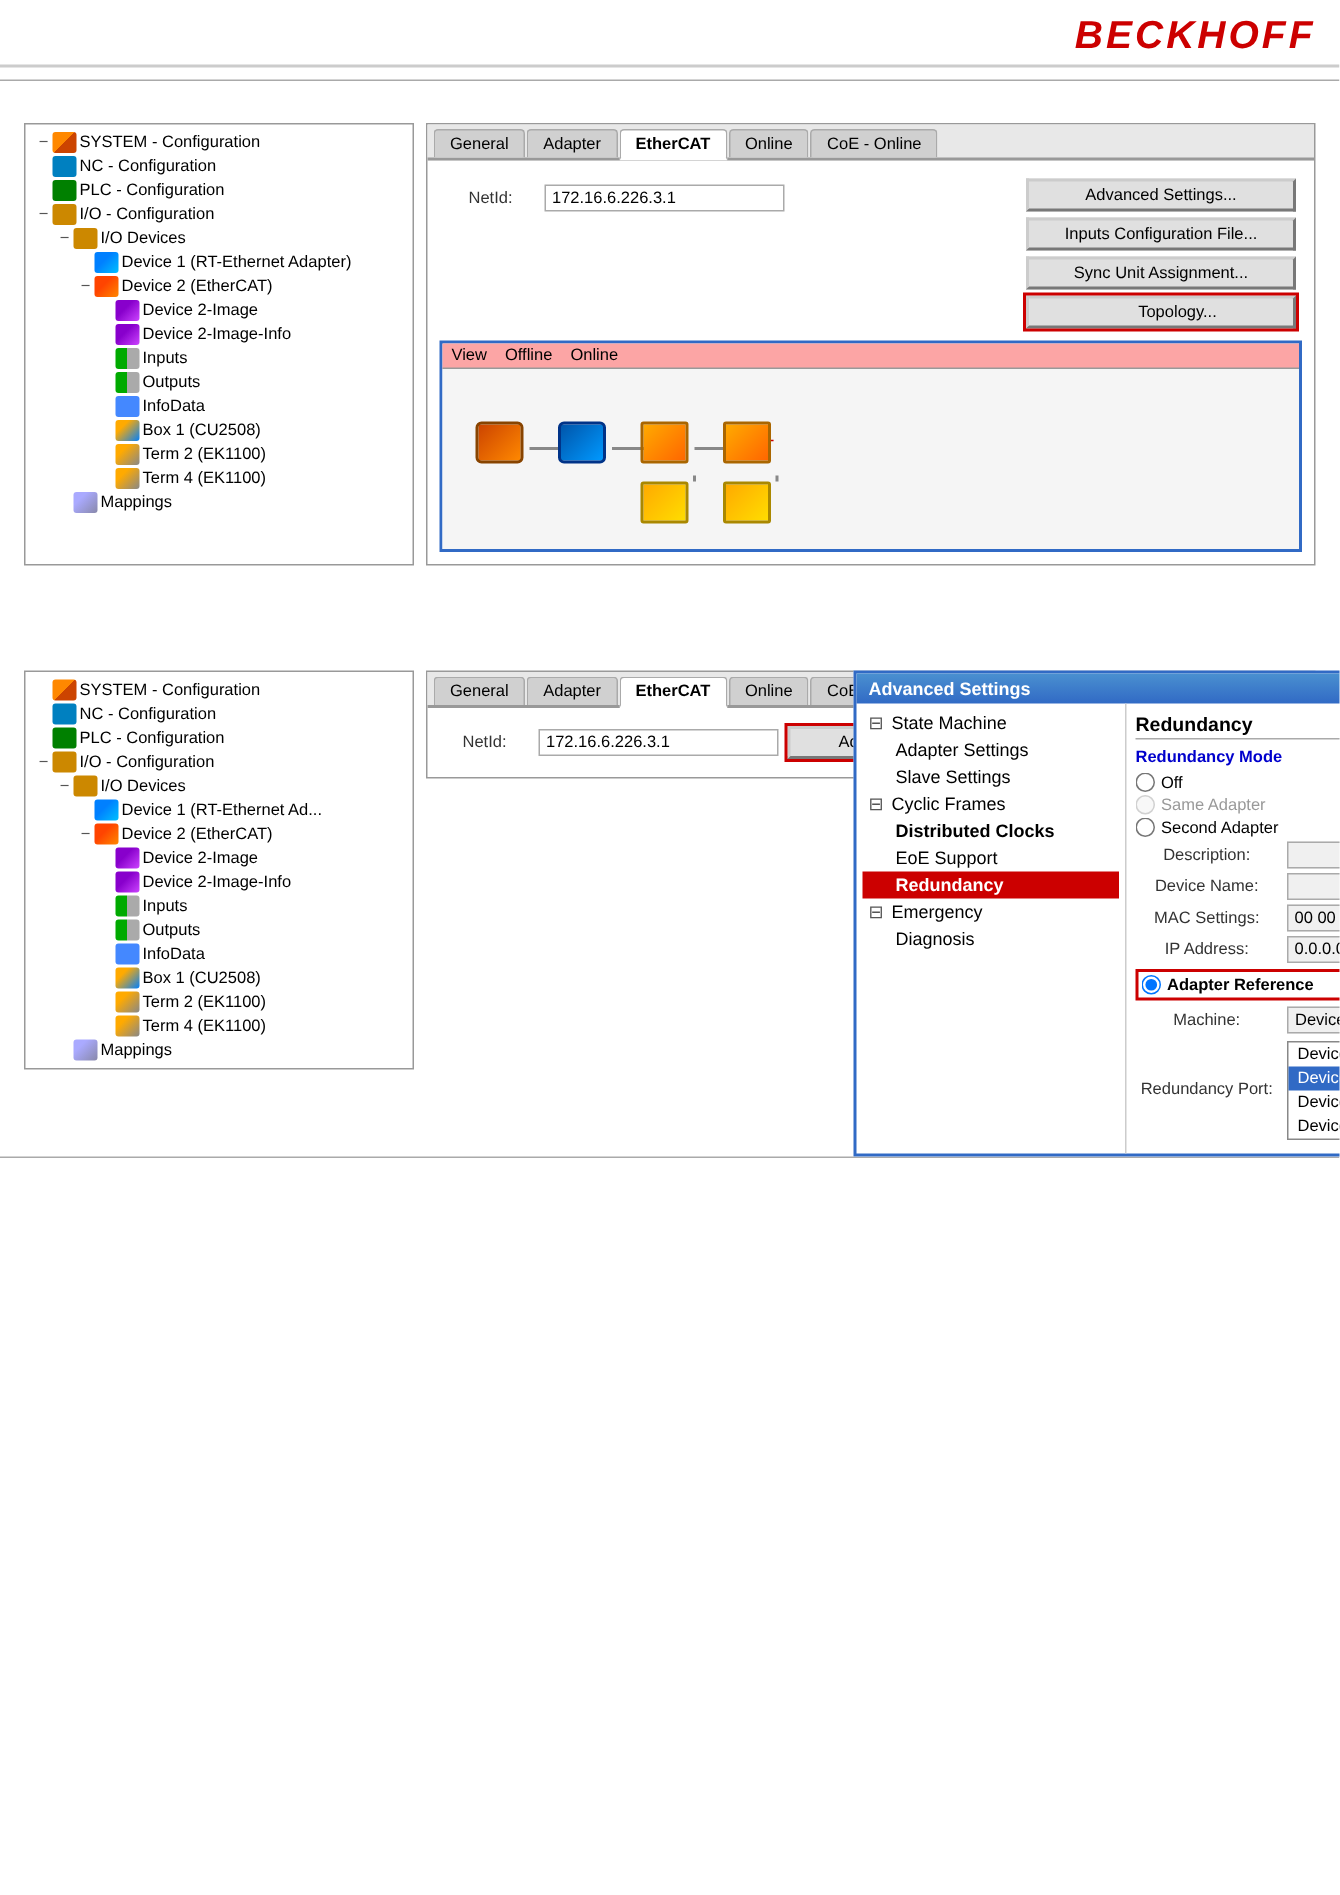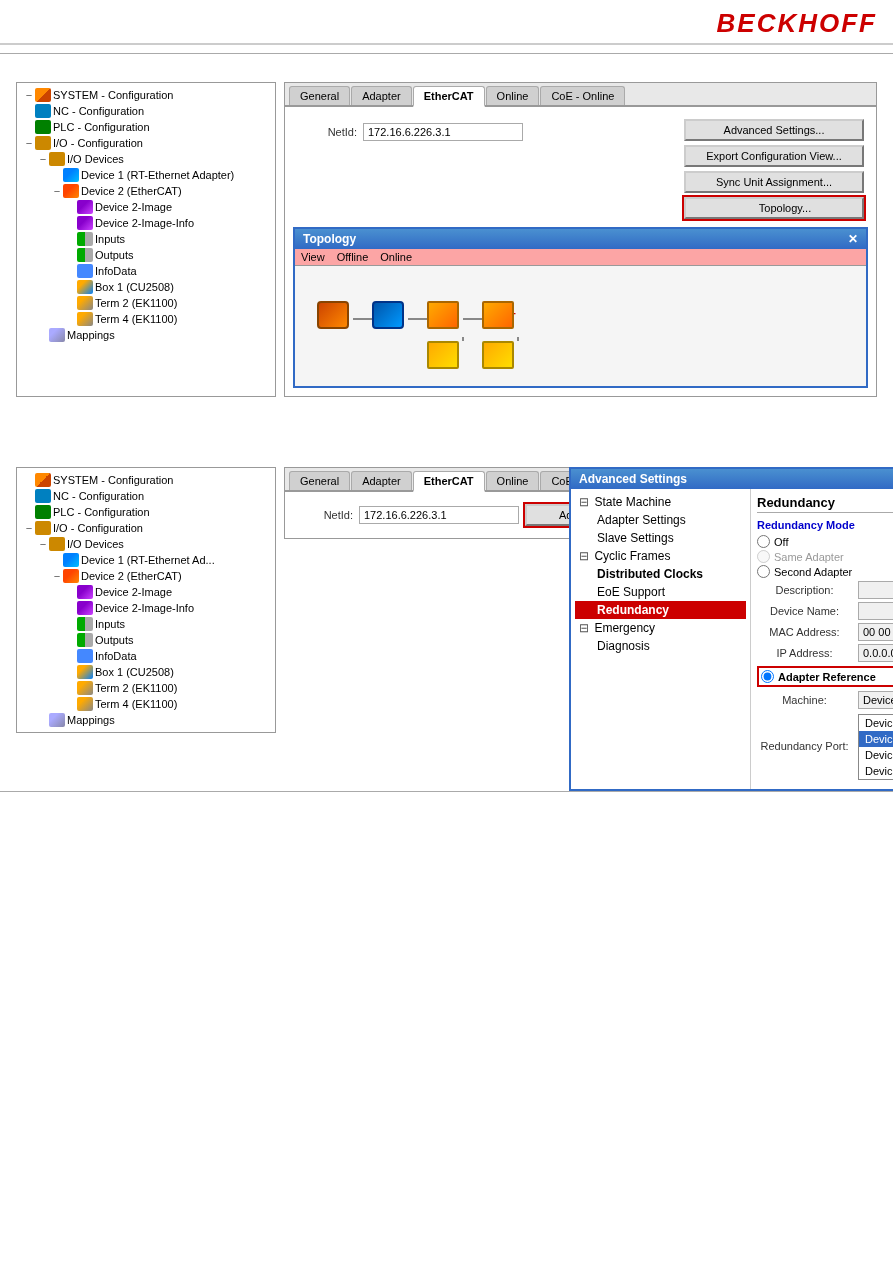--- a/index.html
+++ b/index.html
@@ -130,21 +130,21 @@
 
     
     .form-row {
       display: flex;
       align-items: center;
       margin: 4px 0;
       gap: 6px;
     }
     .form-label {
       width: 60px;
-      text-align: right;
+      text-align: center;
       color: #333;
     }
     .form-input {
       border: 1px solid #aaa;
       padding: 2px 4px;
       font-size: 11px;
       width: 160px;
       background: #fff;
     }
 
@@ -455,31 +455,27 @@
       <div class="panel-content">
         <div class="main-area">
           <div style="flex:1">
             <div class="form-row">
               <span class="form-label">NetId:</span>
               <input class="form-input" readonly="" value="172.16.6.226.3.1" style="">
             </div>
           </div>
           <div class="btn-side" id="btns1">
               <button class="btn">Advanced Settings...</button>
-              <button class="btn">Export Configuration View...</button>
+              <button class="btn">Inputs Configuration File...</button>
               <button class="btn">Sync Unit Assignment...</button>
               <button class="btn red-highlight">Topology...</button>
             </div>
         </div>
 
         <div class="topology-window">
-          <div class="window-title-bar">
-            <span>Topology</span>
-            <span style="cursor:pointer">✕</span>
-          </div>
           <div class="window-menu-bar" id="topo-menu">
               <span class="menu-item">View</span>
               <span class="menu-item">Offline</span>
               <span class="menu-item">Online</span>
             </div>
           <div class="topology-canvas" id="topo-canvas">
               <svg width="400" height="120" style="position: absolute; top: 0px; left: 0px;">
                 <line x1="58" y1="53" x2="95" y2="53" stroke="#888" stroke-width="2"></line>
                 <line x1="113" y1="53" x2="150" y2="53" stroke="#888" stroke-width="2"></line>
                 <line x1="168" y1="53" x2="205" y2="53" stroke="#888" stroke-width="2"></line>
@@ -640,21 +636,21 @@
               </div>
               <div class="redund-field-row">
                 <span class="redund-field-label">Description:</span>
                 <input class="redund-field-input" style="">
               </div>
               <div class="redund-field-row">
                 <span class="redund-field-label">Device Name:</span>
                 <input class="redund-field-input" style="">
               </div>
               <div class="redund-field-row">
-                <span class="redund-field-label">MAC Address:</span>
+                <span class="redund-field-label">MAC Settings:</span>
                 <input class="redund-field-input" value="00 00 00 00 00 00" style="">
               </div>
               <div class="redund-field-row">
                 <span class="redund-field-label">IP Address:</span>
                 <input class="redund-field-input" value="0.0.0.0 (0.0.0.0)" style="">
               </div>
               <div class="adapter-ref-row">
                 <input type="radio" checked="" style="">
                 <span class="adapter-ref-label">Adapter Reference</span>
               </div>

